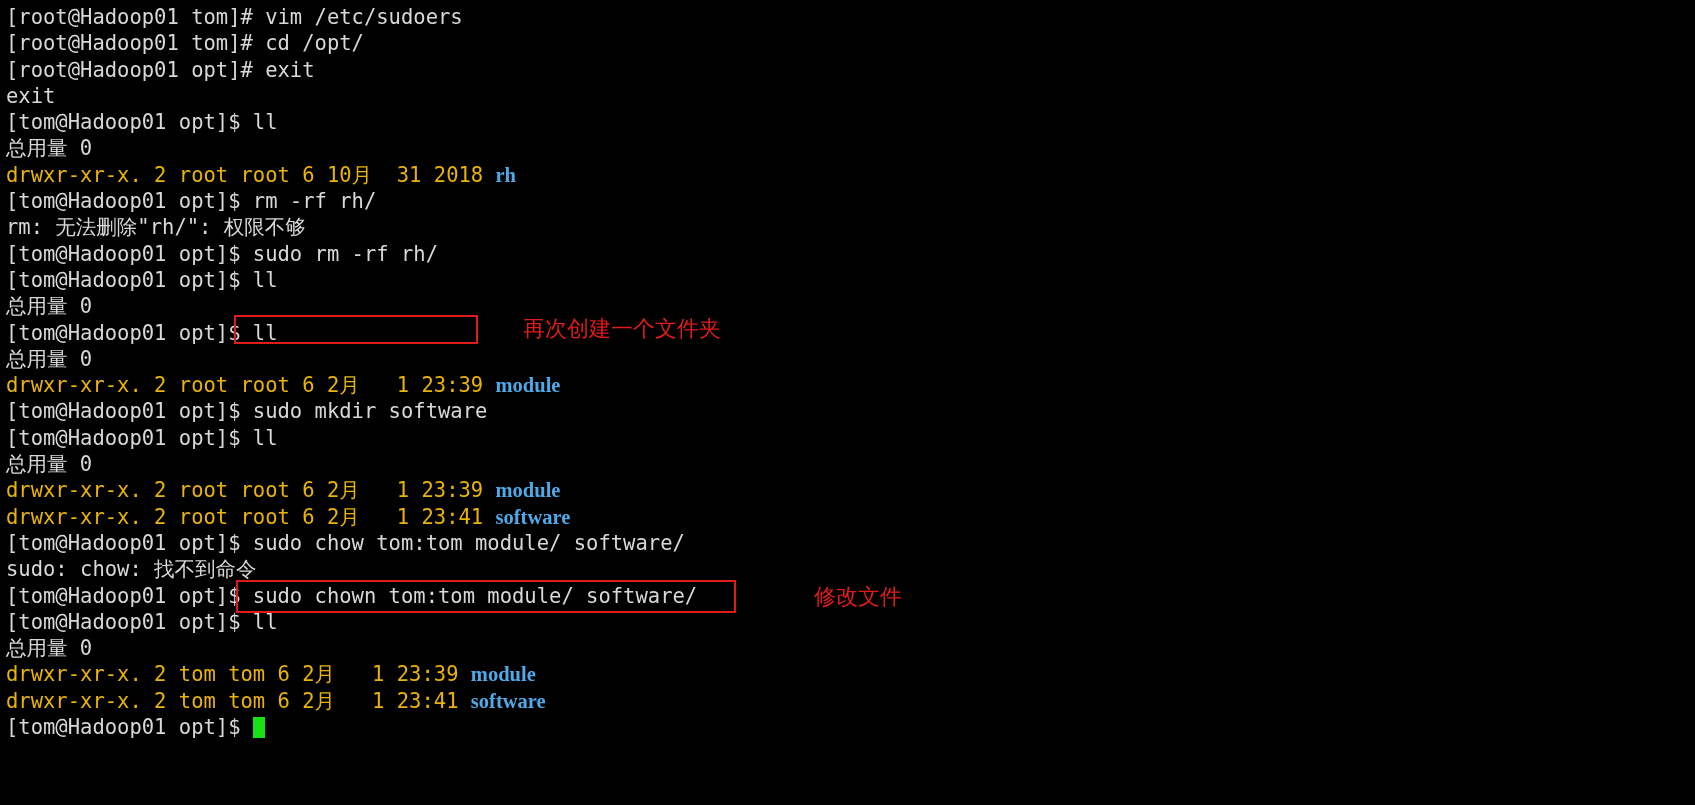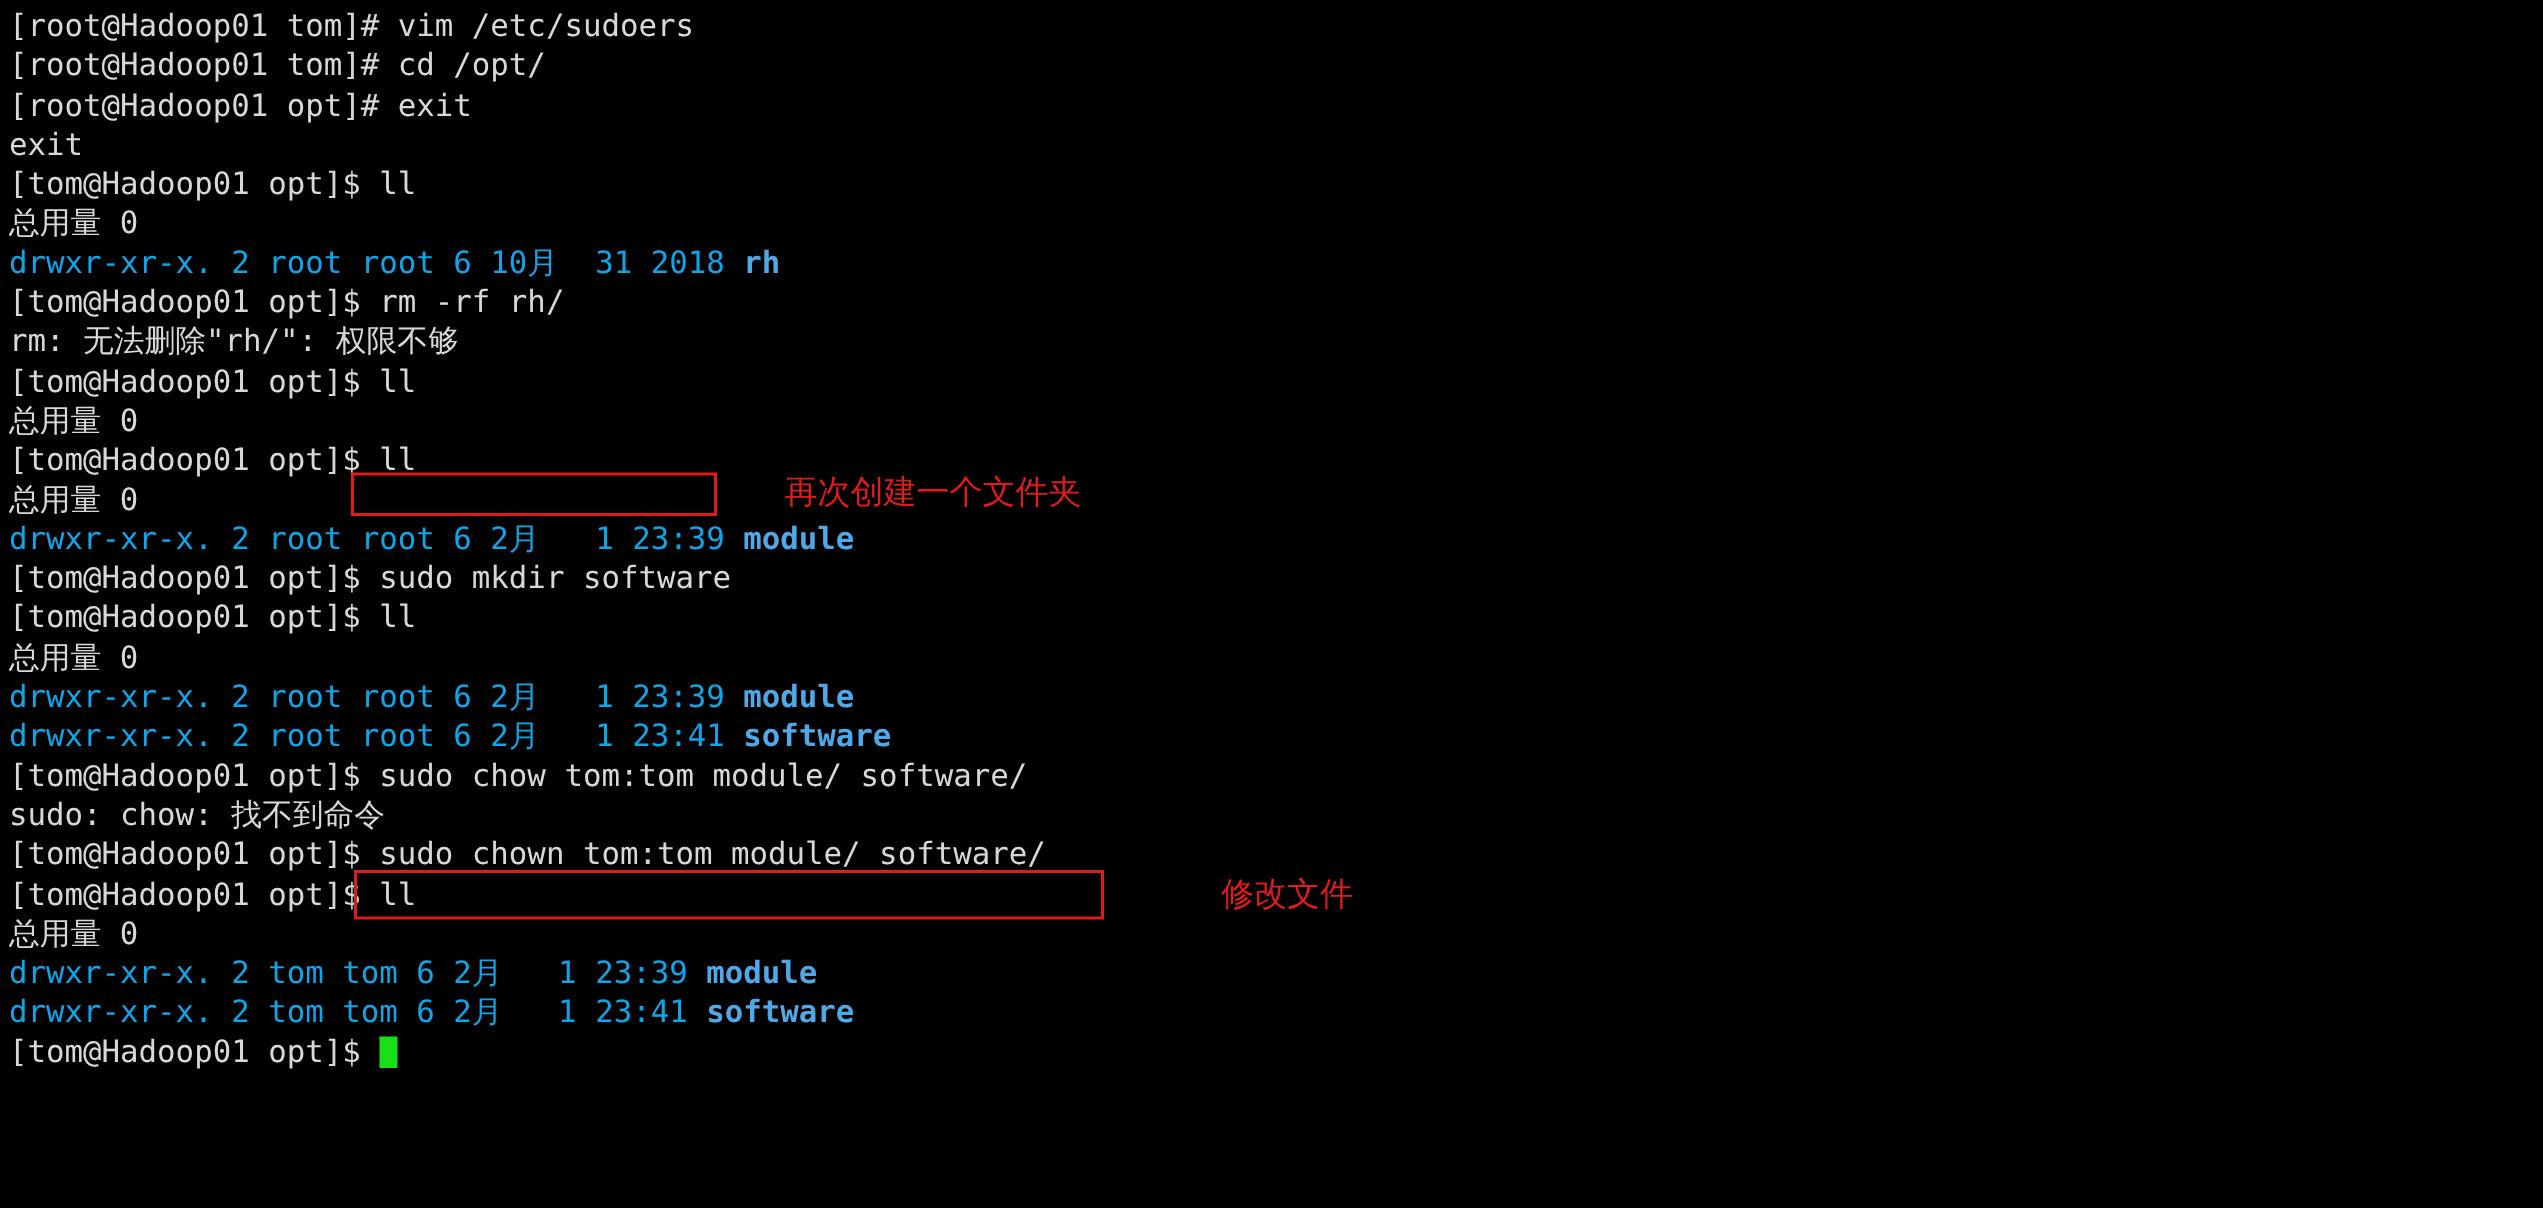--- a/index.html
+++ b/index.html
@@ -29,22 +29,23 @@
     line-height: 26.3px;
     white-space: pre;
     font-size: 20.5px;
     color: #d8d8d8;
     letter-spacing: 0px;
   }
 
   .tok-dir {
     color: #4fa8e8;
     font-weight: bold;
+    font-family: Liberation Serif, serif;
   }
-  .tok-plain { color: #0ea5e9; }
+  .tok-plain { color: #eab308; }
 
   
   .redbox {
     position: absolute;
     border: 2px solid #e01b1b;
     box-sizing: border-box;
     pointer-events: none;
   }
   .redlabel {
     position: absolute;
@@ -70,20 +71,21 @@
 
   <div class="line"><span>[root@Hadoop01 tom]# vim /etc/sudoers</span></div>
   <div class="line"><span>[root@Hadoop01 tom]# cd /opt/</span></div>
   <div class="line"><span>[root@Hadoop01 opt]# exit</span></div>
   <div class="line"><span>exit</span></div>
   <div class="line"><span>[tom@Hadoop01 opt]$ ll</span></div>
   <div class="line"><span>总用量 0</span></div>
   <div class="line"><span class="tok-plain">drwxr-xr-x. 2 root root 6 10月  31 2018 </span><span class="tok-dir">rh</span></div>
   <div class="line"><span>[tom@Hadoop01 opt]$ rm -rf rh/</span></div>
   <div class="line"><span>rm: 无法删除"rh/": 权限不够</span></div>
+  <div class="line"><span>[tom@Hadoop01 opt]$ sudo rm -rf rh/</span></div>
   <div class="line"><span>[tom@Hadoop01 opt]$ ll</span></div>
   <div class="line"><span>总用量 0</span></div>
   <div class="line"><span>[tom@Hadoop01 opt]$ ll</span></div>
   <div class="line"><span>总用量 0</span></div>
   <div class="line"><span class="tok-plain">drwxr-xr-x. 2 root root 6 2月   1 23:39 </span><span class="tok-dir">module</span></div>
   <div class="line"><span>[tom@Hadoop01 opt]$ sudo mkdir software</span></div>
   <div class="line"><span>[tom@Hadoop01 opt]$ ll</span></div>
   <div class="line"><span>总用量 0</span></div>
   <div class="line"><span class="tok-plain">drwxr-xr-x. 2 root root 6 2月   1 23:39 </span><span class="tok-dir">module</span></div>
   <div class="line"><span class="tok-plain">drwxr-xr-x. 2 root root 6 2月   1 23:41 </span><span class="tok-dir">software</span></div>

